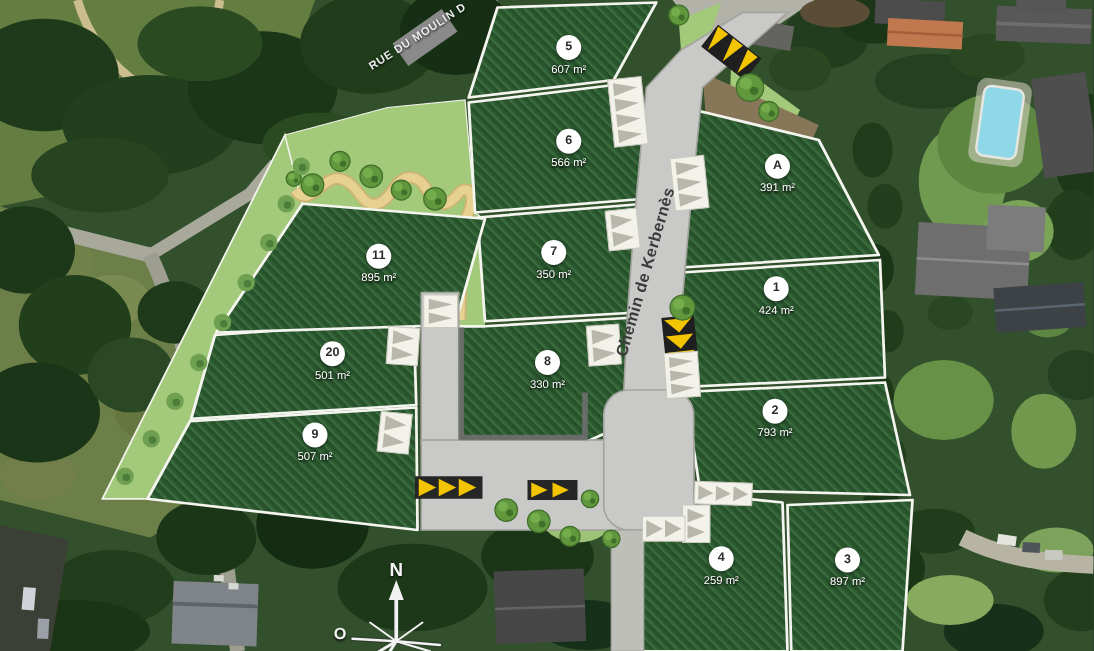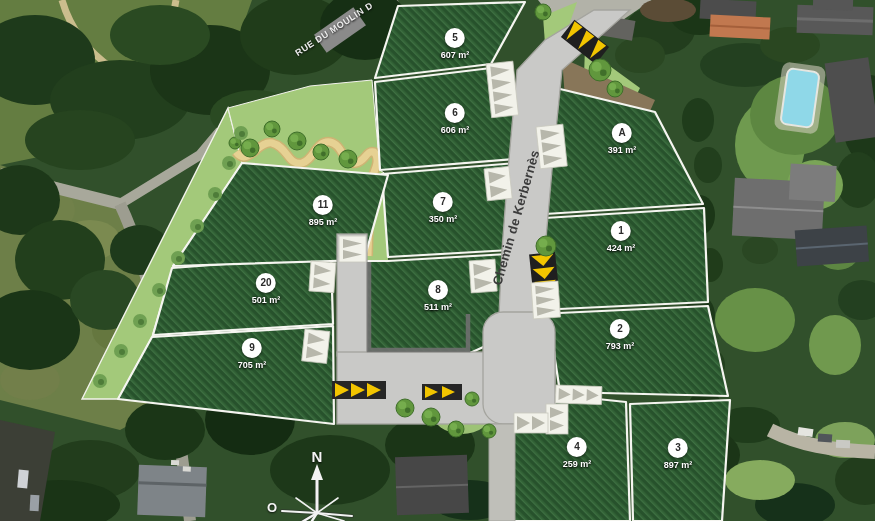--- a/index.html
+++ b/index.html
@@ -4,21 +4,21 @@
 <style>
   html,body{margin:0;padding:0;background:#222;}
   .canvas{position:relative;width:875px;height:521px;overflow:hidden;
           background:#31502b;font-family:"Liberation Sans",sans-serif;}
   .canvas svg{position:absolute;left:0;top:0;}
   .overlay{position:absolute;left:0;top:0;width:875px;height:521px;pointer-events:none;}
   .lot-marker{position:absolute;transform:translate(-50%,-50%);text-align:center;}
   .lot-circle{display:block;width:20px;height:20px;margin:0 auto;border-radius:50%;
               background:#ffffff;color:#2b2b2b;font-weight:bold;font-size:10px;line-height:20px;
               box-shadow:0 1px 3px rgba(0,0,0,.55);}
-  .lot-area{margin-top:2px;font-weight:bold;font-size:9px;color:#ffffff;white-space:nowrap;
+  .lot-area{margin-top:2px;font-weight:normal;font-size:9px;color:#ffffff;white-space:nowrap;
             text-shadow:0 1px 2px rgba(0,0,0,.95),0 0 3px rgba(0,0,0,.7);}
   .street-label{position:absolute;font-weight:bold;text-align:center;}
   #street-main{left:431px;top:210px;width:170px;font-size:13px;color:#3b3b3b;
                letter-spacing:.3px;transform:rotate(-74deg);}
   #street-rue{left:270px;top:24px;width:128px;font-size:9px;color:#ededed;letter-spacing:.6px;
               transform:rotate(-33deg);text-shadow:0 1px 2px rgba(0,0,0,.85);}
   .compass-label{position:absolute;transform:translate(-50%,-50%);font-weight:bold;color:#f4f4f4;
                  text-shadow:0 1px 2px rgba(0,0,0,.8);}
   #compass-n{left:317px;top:456px;font-size:15px;}
   #compass-o{left:272px;top:507px;font-size:13px;}
@@ -445,29 +445,29 @@
   <div id="street-rue" class="street-label">RUE DU MOULIN D</div>
   <div id="compass-n" class="compass-label">N</div>
   <div id="compass-o" class="compass-label">O</div>
   <div id="lot-markers">
         <div class="lot-marker" style="left: 455px; top: 44px;">
           <span class="lot-circle">5</span>
           <div class="lot-area">607 m²</div>
         </div>
         <div class="lot-marker" style="left: 455px; top: 119px;">
           <span class="lot-circle">6</span>
-          <div class="lot-area">606 m²</div>
+          <div class="lot-area">566 m²</div>
         </div>
         <div class="lot-marker" style="left: 443px; top: 208px;">
           <span class="lot-circle">7</span>
           <div class="lot-area">350 m²</div>
         </div>
         <div class="lot-marker" style="left: 438px; top: 296px;">
           <span class="lot-circle">8</span>
-          <div class="lot-area">511 m²</div>
+          <div class="lot-area">330 m²</div>
         </div>
         <div class="lot-marker" style="left: 622px; top: 139px;">
           <span class="lot-circle">A</span>
           <div class="lot-area">391 m²</div>
         </div>
         <div class="lot-marker" style="left: 621px; top: 237px;">
           <span class="lot-circle">1</span>
           <div class="lot-area">424 m²</div>
         </div>
         <div class="lot-marker" style="left: 620px; top: 335px;">
@@ -477,26 +477,26 @@
         <div class="lot-marker" style="left: 678px; top: 454px;">
           <span class="lot-circle">3</span>
           <div class="lot-area">897 m²</div>
         </div>
         <div class="lot-marker" style="left: 577px; top: 453px;">
           <span class="lot-circle">4</span>
           <div class="lot-area">259 m²</div>
         </div>
         <div class="lot-marker" style="left: 252px; top: 354px;">
           <span class="lot-circle">9</span>
-          <div class="lot-area">705 m²</div>
+          <div class="lot-area">507 m²</div>
         </div>
         <div class="lot-marker" style="left: 266px; top: 289px;">
           <span class="lot-circle">20</span>
           <div class="lot-area">501 m²</div>
         </div>
-        <div class="lot-marker" style="left: 303px; top: 211px; margin-left: 20px;">
+        <div class="lot-marker" style="left: 303px; top: 211px;">
           <span class="lot-circle">11</span>
           <div class="lot-area">895 m²</div>
         </div>
       </div>
 </div>
 
 </div>
 
 </body></html>

